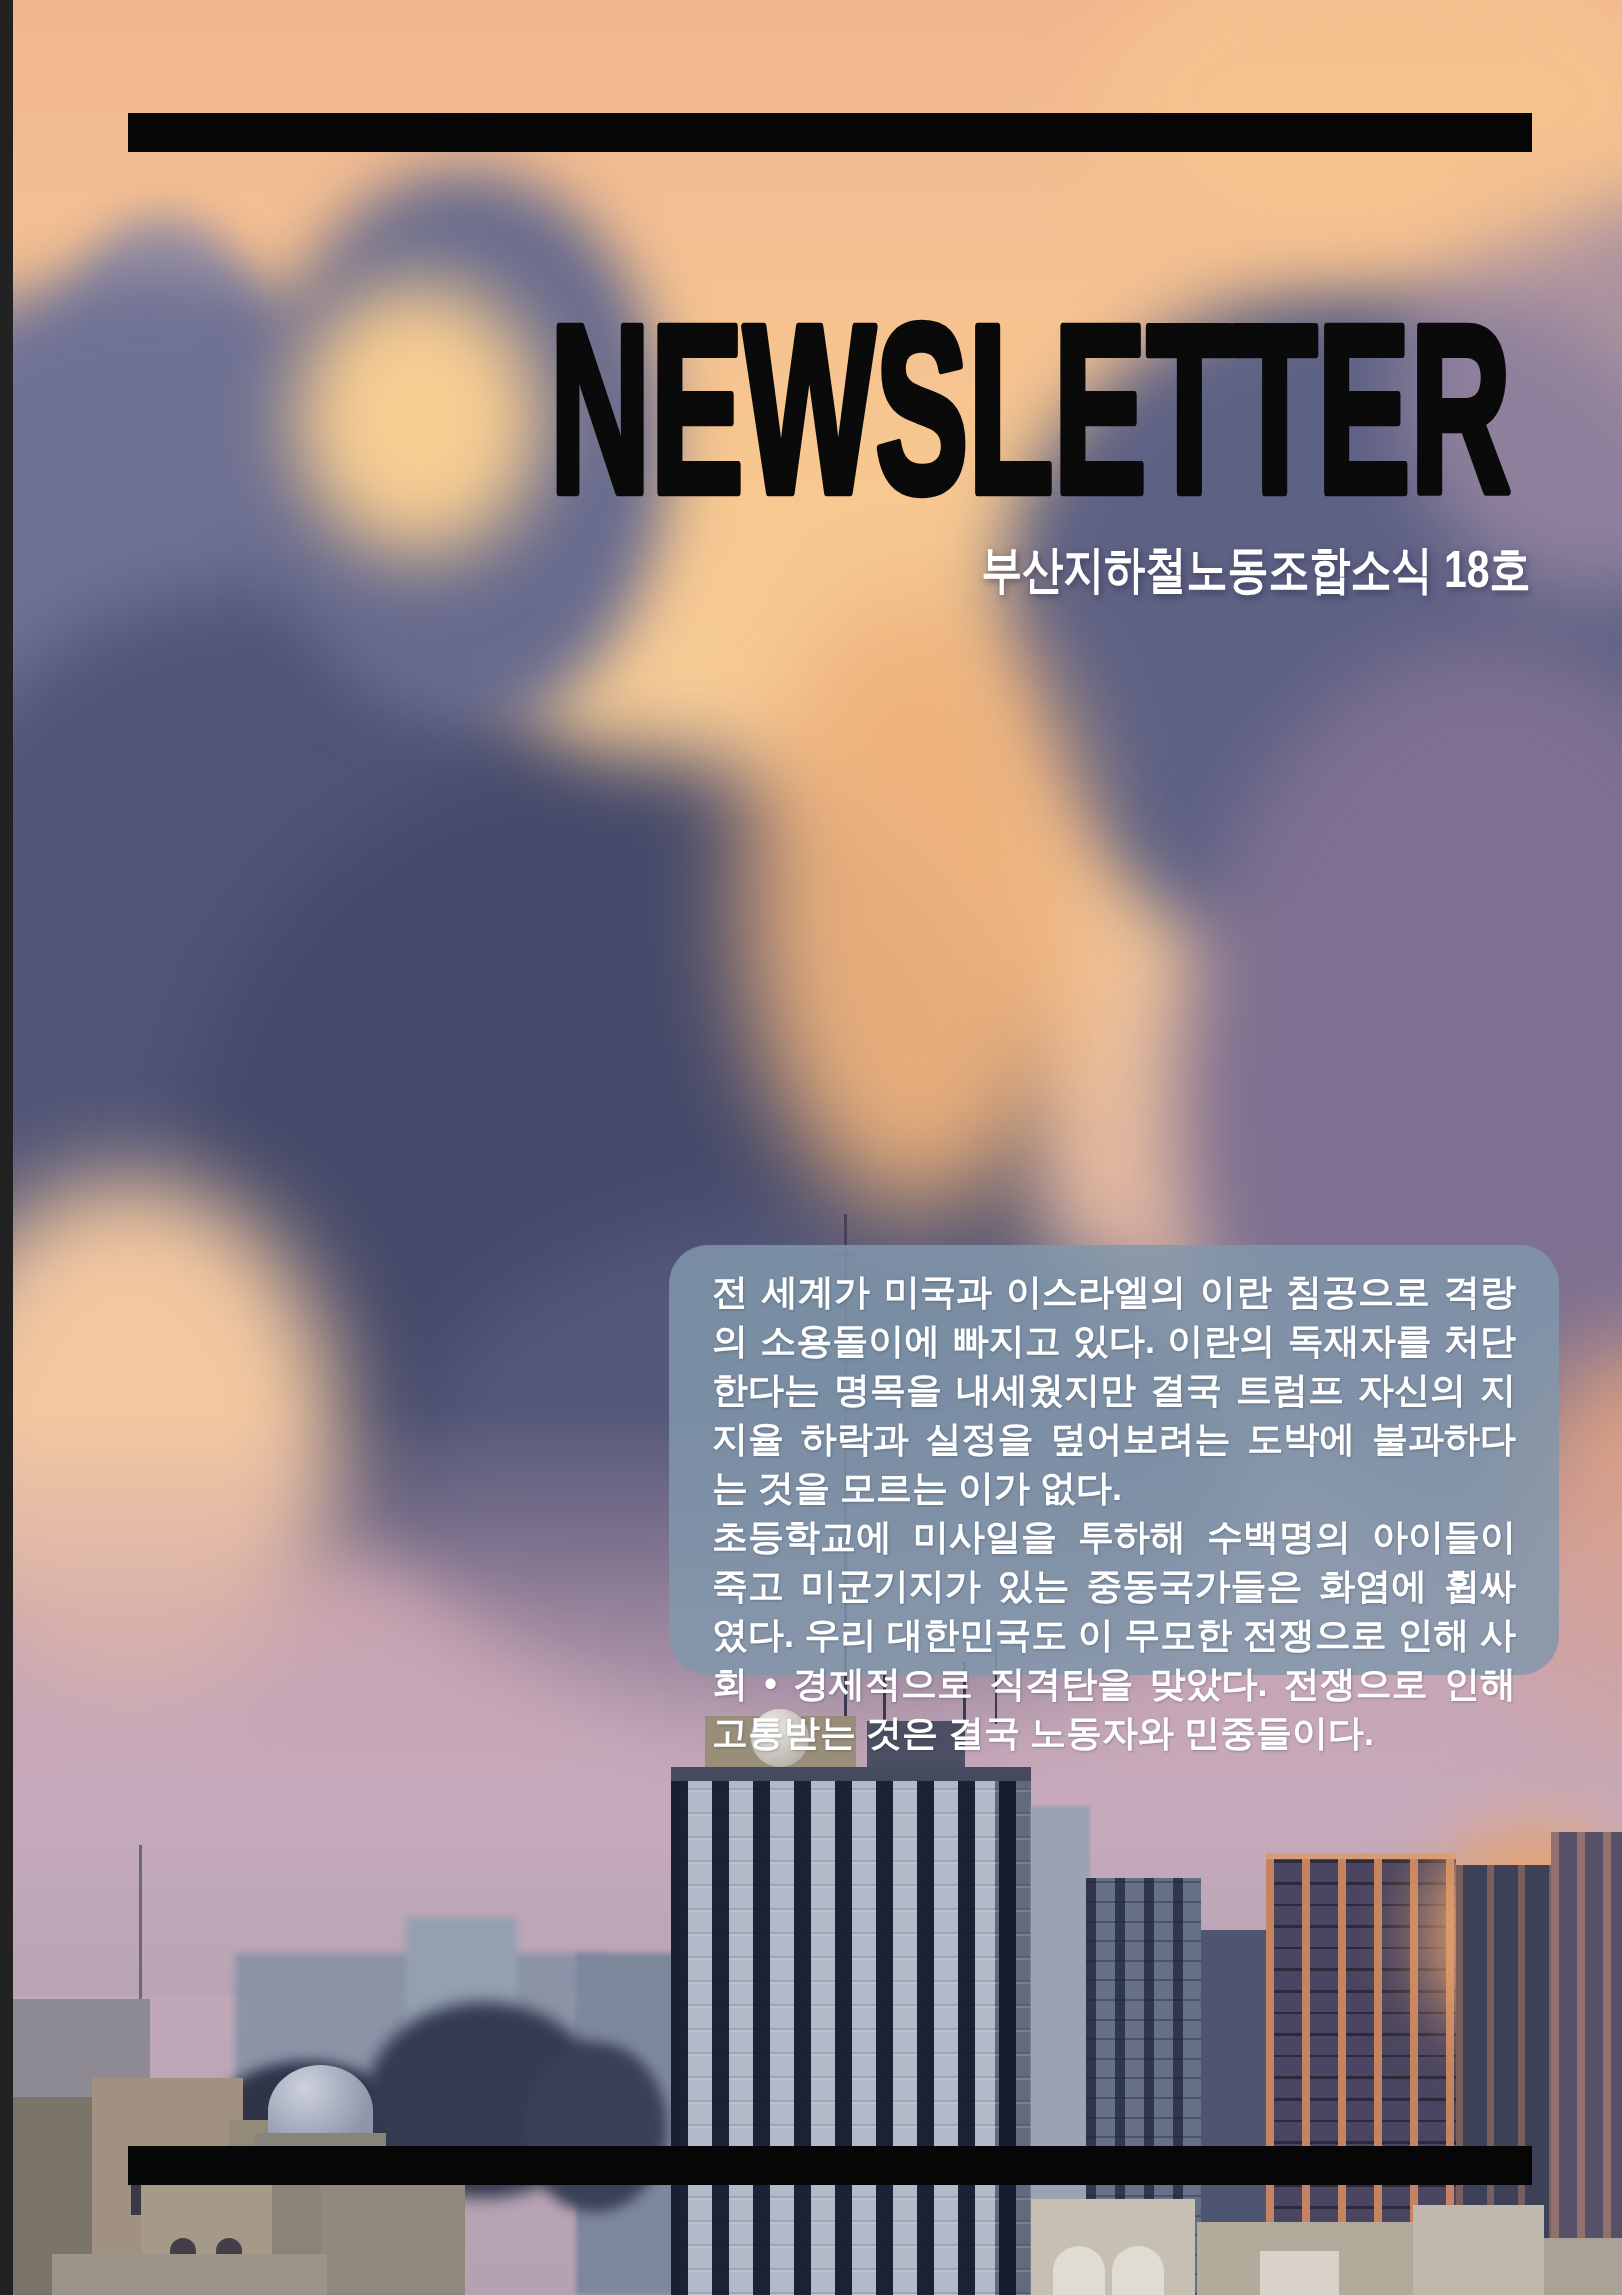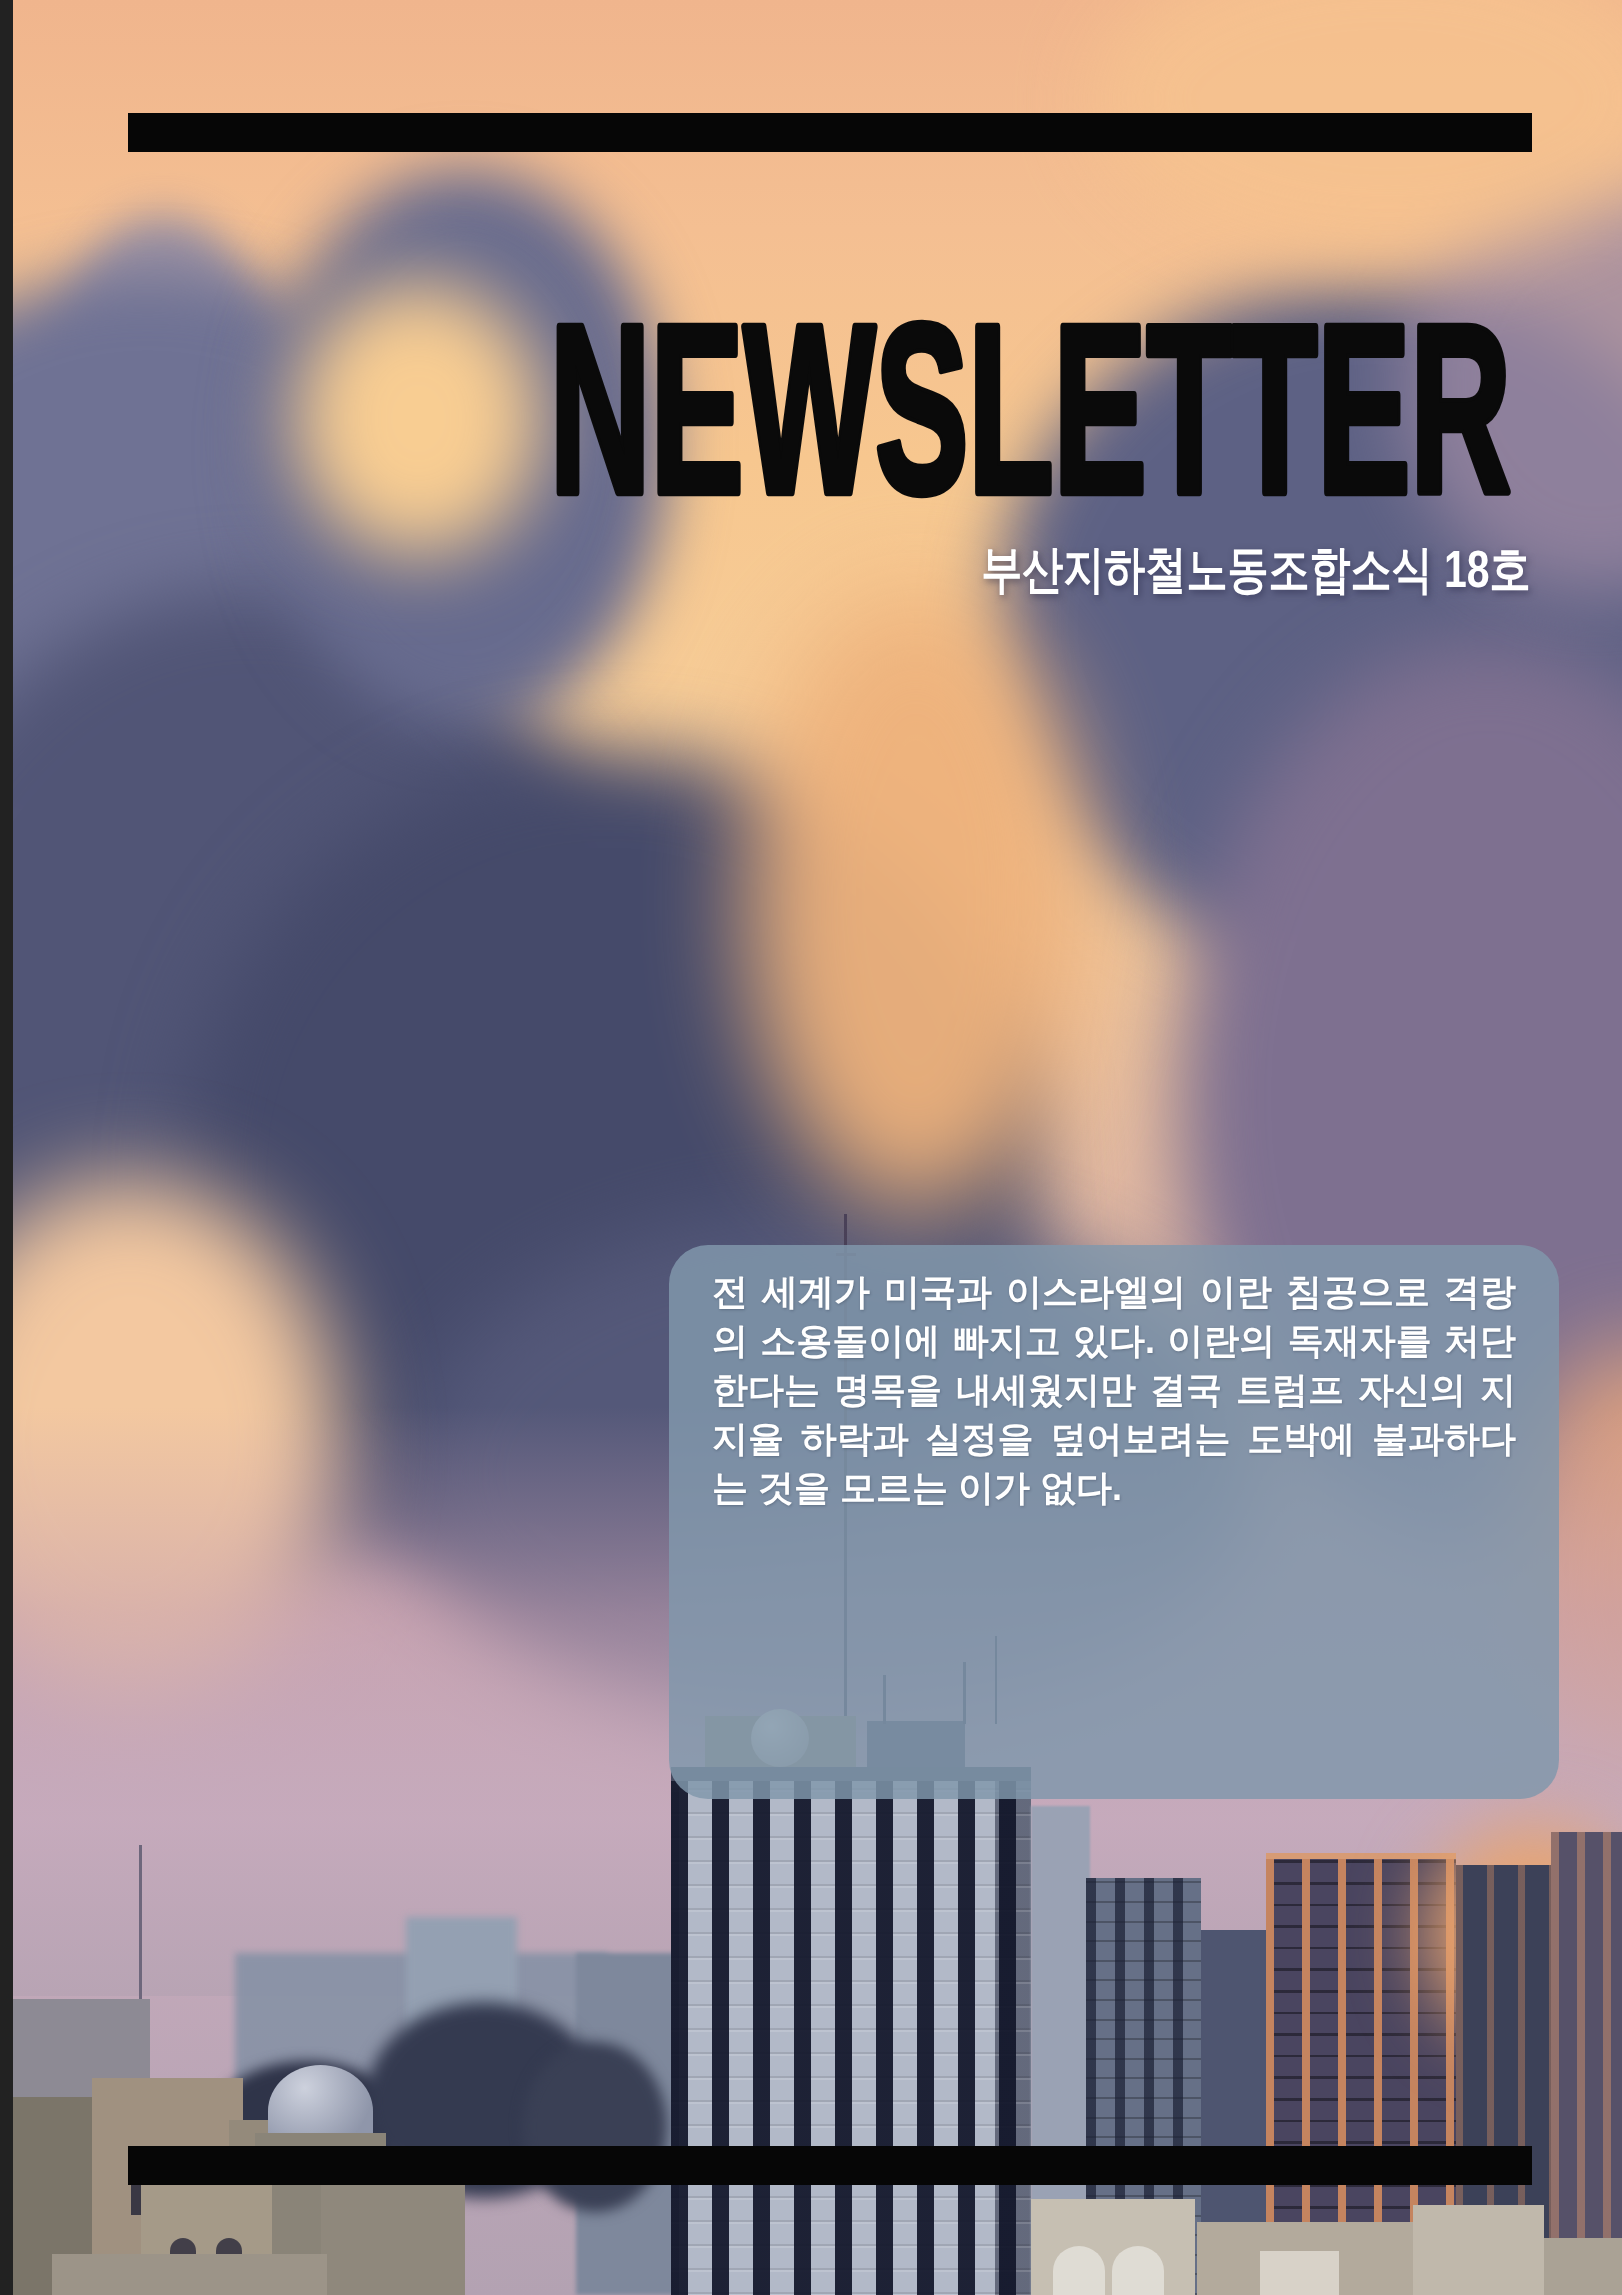--- a/index.html
+++ b/index.html
@@ -27,21 +27,21 @@
   .apt-sunset:before{content:"";position:absolute;left:0;top:0;width:100%;height:5.9px;background:#d79b75;}
   .mid-dark{
     background:
       repeating-linear-gradient(90deg, rgba(25,30,50,.7) 0 10.5px, rgba(0,0,0,0) 10.5px 29px),
       repeating-linear-gradient(0deg, rgba(0,0,0,.25) 0 2px, rgba(0,0,0,0) 2px 19.6px),
       #667087;}
   .far-strip1{background:repeating-linear-gradient(90deg, rgba(230,150,100,.35) 0 6.5px, rgba(0,0,0,0) 6.5px 31px),#3c4158;}
   .far-strip2{background:repeating-linear-gradient(90deg, rgba(236,160,110,.40) 0 7.9px, rgba(0,0,0,0) 7.9px 26px),#565169;}
   
   .bar{position:absolute;left:115px;width:1404px;background:#060606;}
-  #intro-box{position:absolute;left:656px;top:1245px;width:890px;height:554px;box-sizing:border-box;
+  #intro-box{position:absolute;left:656px;top:1245px;width:890px;height:430px;box-sizing:border-box;
     border-radius:39px;background:rgba(129,151,171,.84);
     padding:22px 43px 0 43px;}
   #intro-box p{margin:0;font-size:36px;line-height:49px;font-weight:700;color:#fff;
     text-align:justify;text-shadow:0.7px 1.3px 2.6px rgba(30,40,60,.30);}
   #header-svg{position:absolute;left:0;top:0;}
   #newsletter-title{font-family:"Liberation Sans","DejaVu Sans",sans-serif;font-weight:700;
     fill:#0a0a0a;stroke:#0a0a0a;stroke-width:13px;stroke-linejoin:round;paint-order:stroke;}
   #issue-subtitle{font-family:"Liberation Sans","DejaVu Sans",sans-serif;font-weight:700;fill:#ffffff;
     filter:drop-shadow(3px 4px 6px rgba(30,30,60,.5));}
 </style>
@@ -123,16 +123,17 @@
   <div class="bar" style="top:113px;height:39px;"></div>
   <div class="bar" style="top:2146px;height:39px;"></div>
 
   <svg id="header-svg" width="1622" height="654" viewBox="0 0 2479 1000">
     <text id="newsletter-title" x="2290" y="752" text-anchor="end" textLength="1470" lengthAdjust="spacingAndGlyphs" font-size="365">NEWSLETTER</text>
     <text id="issue-subtitle" x="2320" y="898" text-anchor="end" textLength="840" lengthAdjust="spacingAndGlyphs" font-size="78">부산지하철노동조합소식 18호</text>
   </svg>
 
   <div id="intro-box">
     <p>전 세계가 미국과 이스라엘의 이란 침공으로 격랑의 소용돌이에 빠지고 있다. 이란의 독재자를 처단한다는 명목을 내세웠지만 결국 트럼프 자신의 지지율 하락과 실정을 덮어보려는 도박에 불과하다는 것을 모르는 이가 없다.</p>
+    <p>초등학교에 미사일을 투하해 수백명의 아이들이 죽고 미군기지가 있는 중동국가들은 화염에 휩싸였다. 우리 대한민국도 이 무모한 전쟁으로 인해 사회 • 경제적으로 직격탄을 맞았다. 전쟁으로 인해 고통받는 것은 결국 노동자와 민중들이다.</p>
   </div>
 
 </div>
 
 
 </body></html>

